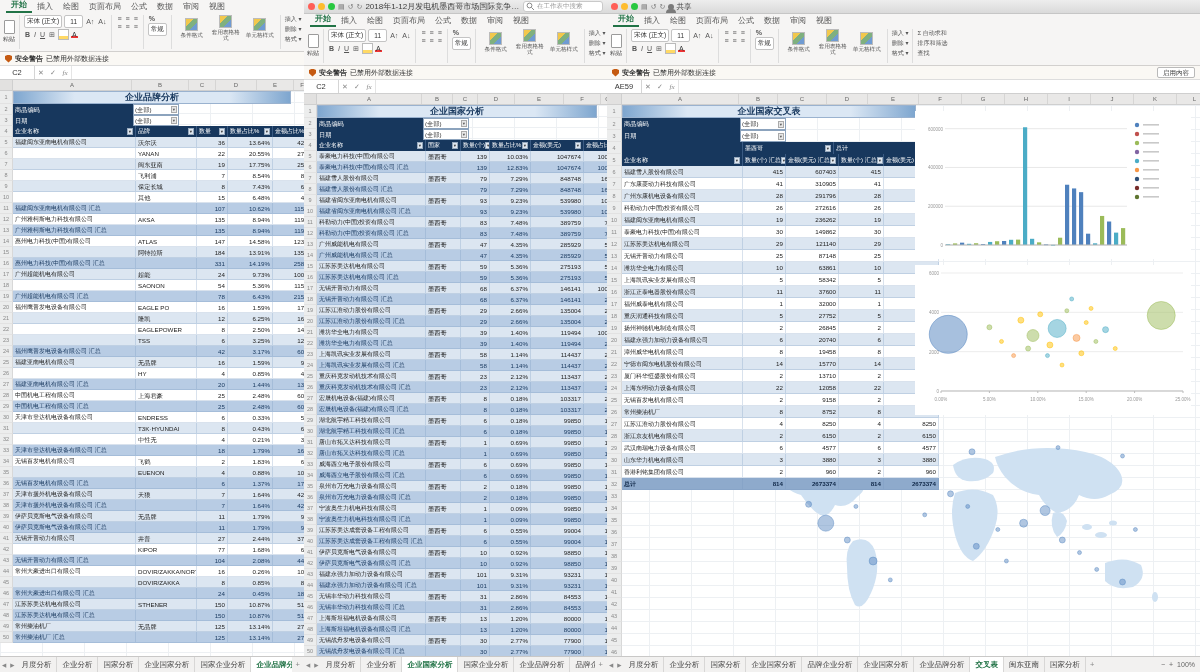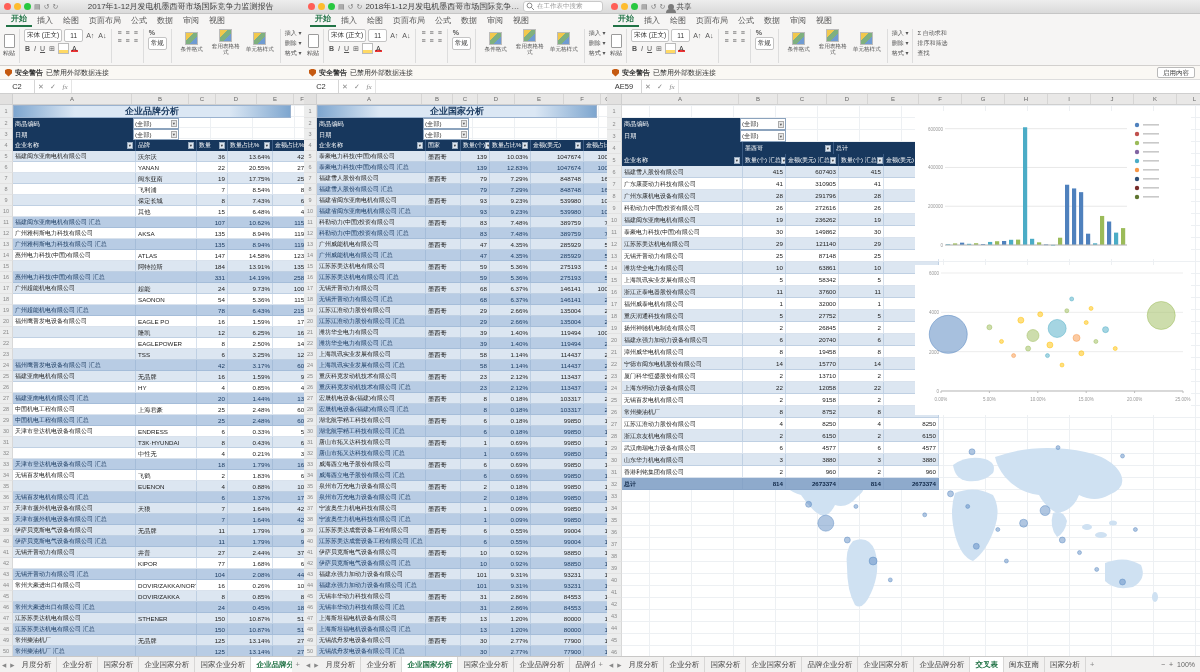--- a/index.html
+++ b/index.html
@@ -116,29 +116,20 @@
   .stabs{display:flex;overflow:hidden}
   .stab{padding:0 5px;display:flex;align-items:center;border-right:1px solid #d8d7d6;color:#444;white-space:nowrap}
   .stab.act{background:#fff;color:#217346;font-weight:bold}
   .addtab{display:flex;align-items:center;padding:0 4px;color:#888}
   .zoomwrap{margin-left:auto;display:flex;align-items:center;gap:4px;padding:0 5px;color:#666;font-size:7px}
 </style>
 </head>
 <body>
 
 <div class="win winA">
-  <div class="titlebar">
-    <span class="tl red"></span>
-    <span class="tl yel"></span>
-    <span class="tl grn"></span>
-    <span class="qicon">▤</span>
-    <span class="qicon">↺</span>
-    <span class="qicon">↻</span>
-    <span class="title">2017年1-12月发电机墨西哥市场国际竞争力监测报告</span>
-  </div>
   <div class="tabsrow">
       <div class="rtab act">开始</div>
       <div class="rtab">插入</div>
       <div class="rtab">绘图</div>
       <div class="rtab">页面布局</div>
       <div class="rtab">公式</div>
       <div class="rtab">数据</div>
       <div class="rtab">审阅</div>
       <div class="rtab">视图</div>
     </div>
@@ -1366,20 +1357,21 @@
       <div class="cletter" style="width: 42px;">H</div>
       <div class="cletter" style="width: 42px;">I</div>
       <div class="cletter" style="width: 42px;">J</div>
       <div class="cletter" style="width: 42px;">K</div>
       <div class="cletter" style="width: 35px;">L</div>
     </div>
   <div class="gridwrap">
     <div class="sheet">
         <div class="trow brow">
           <div class="gut">1</div>
+          <div class="banner" style="width: 292px;">企业国家交叉表</div>
         </div>
         <div class="trow">
           <div class="gut">2</div>
           <div class="flabel" style="width: 116px;">商品编码</div>
           <div class="fval" style="width: 42px;">
             <span>(全部)</span>
             <span class="dd">▾</span>
           </div>
         </div>
         <div class="trow">

